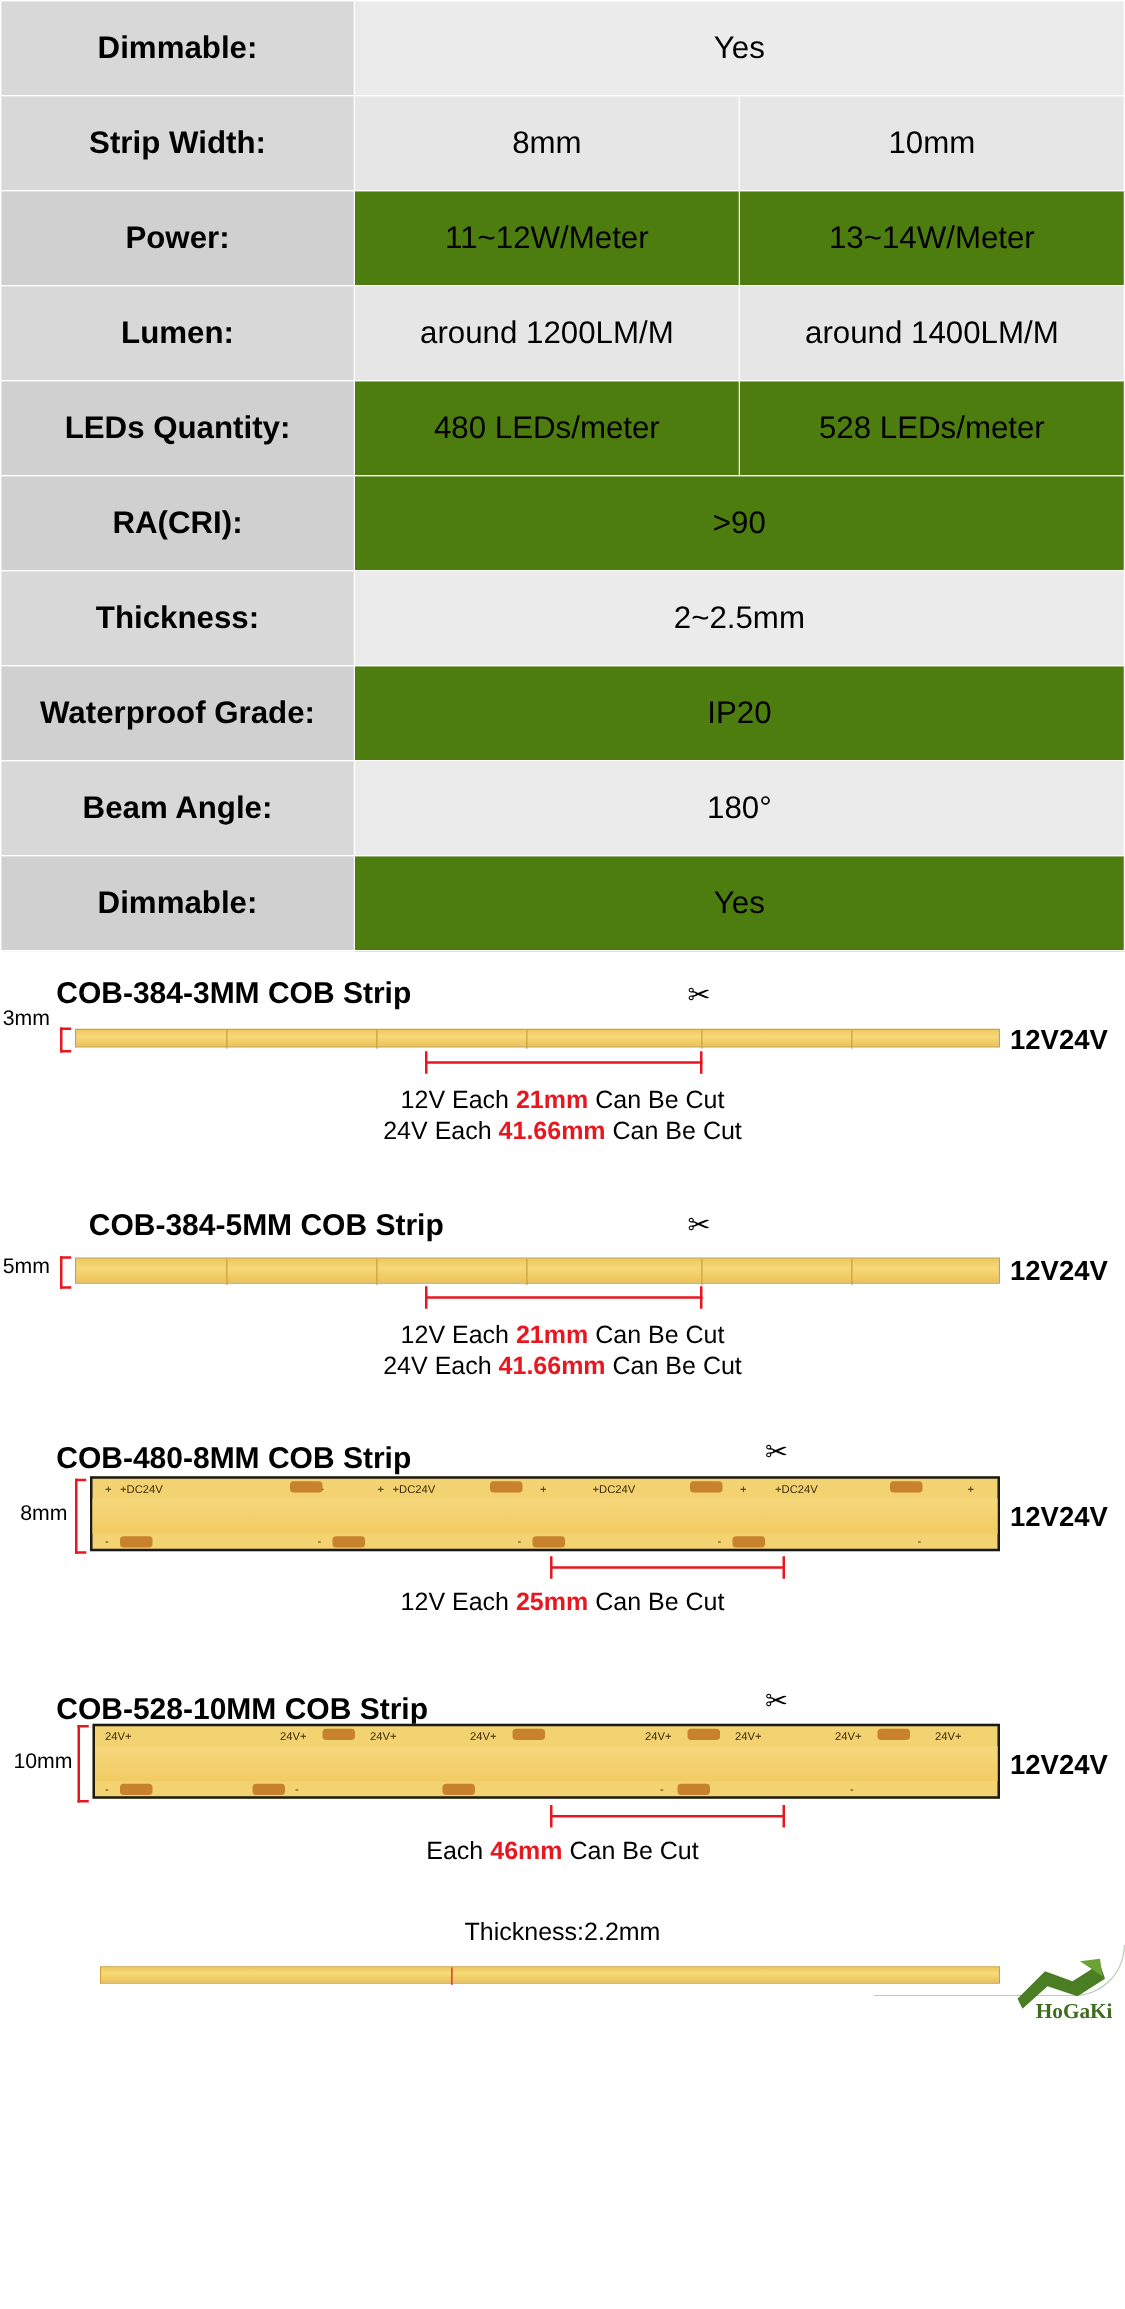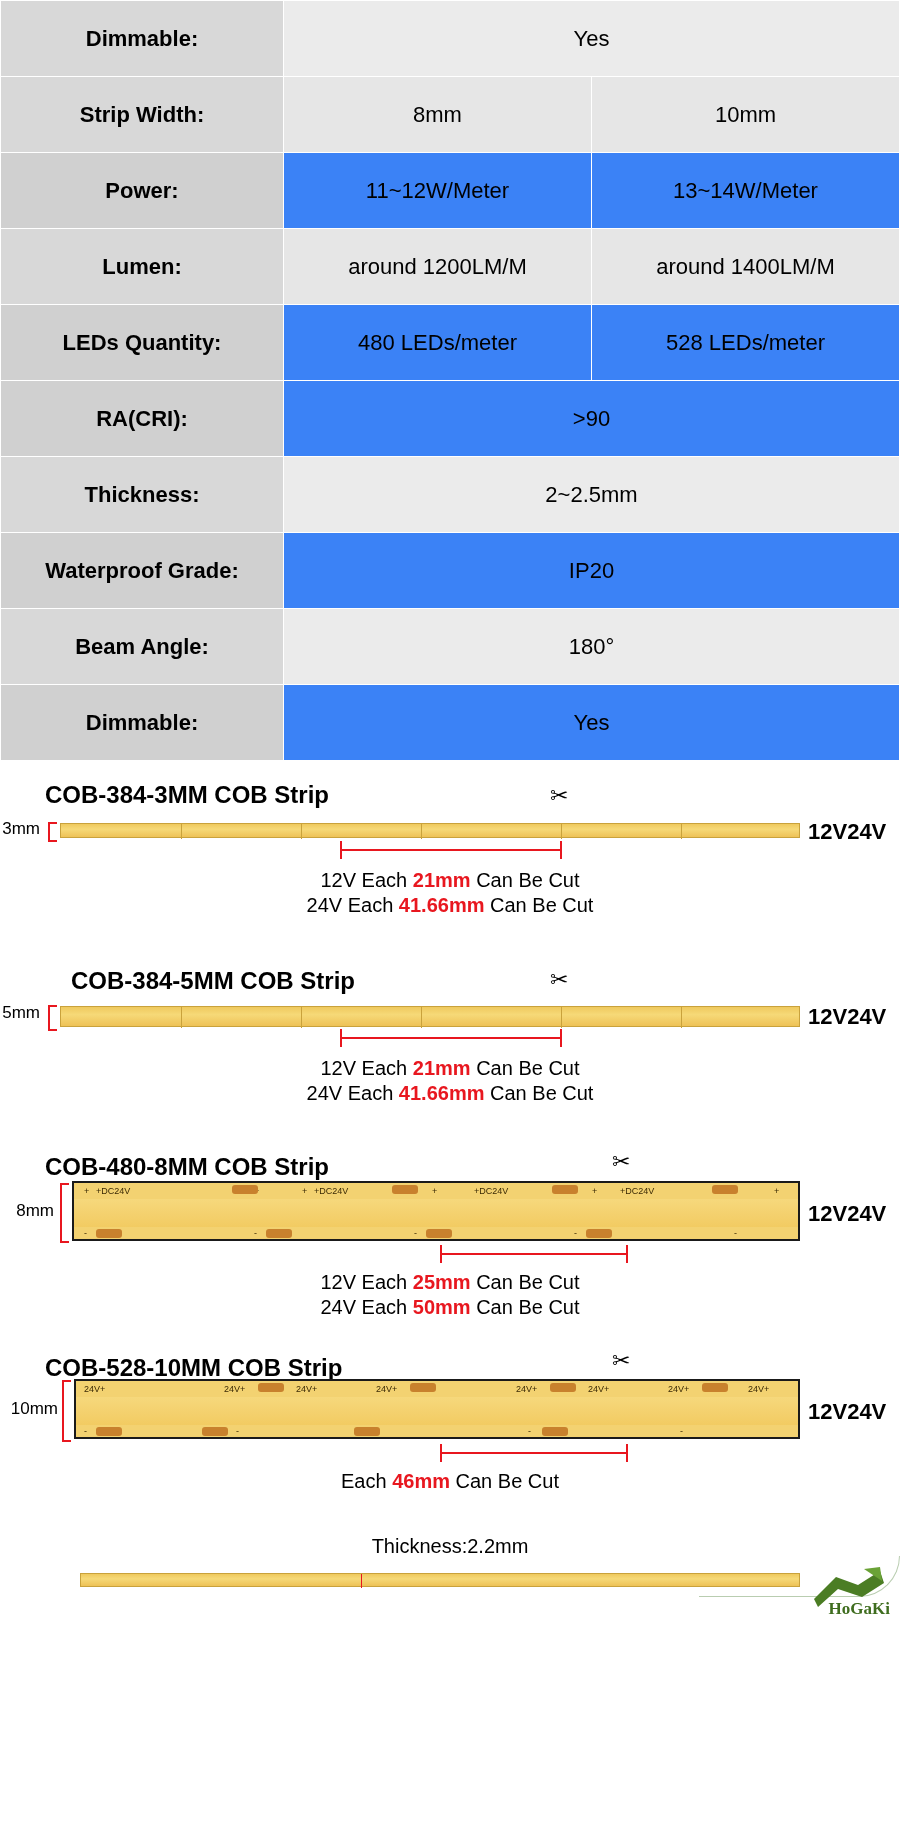--- a/index.html
+++ b/index.html
@@ -21,36 +21,36 @@
   table.spec {
     width: 900px;
     border-collapse: collapse;
     table-layout: fixed;
   }
   table.spec td {
     border: 1px solid #ffffff;
     text-align: center;
     vertical-align: middle;
     height: 73px;
-    font-size: 22px;
+    font-size: 25px;
   }
   td.label {
     width: 280px;
     font-weight: bold;
     background: #d8d8d8;
     font-size: 25px;
   }
   td.val {
     background: #e6e6e6;
   }
   td.valmid {
     background: #ebebeb;
   }
   tr.alt td.label { background: #d0d0d0; }
-  tr.alt td.val { background: #3b82f6; }
+  tr.alt td.val { background: #4d7c0f; }
   td.header-blank {
     background: #c0c0c0;
   }
   td.header-model {
     background: #e2e2e2;
     font-size: 26px;
   }
 
   
   .diagrams {
@@ -245,21 +245,21 @@
         <td class="val" colspan="2">Yes</td>
       </tr>
     </tbody>
   </table>
 
   <div class="diagrams">
 
     <div class="strip-block" style="height:180px;">
       <div class="strip-title">COB-384-3MM COB Strip</div>
 
-      <div class="dim-label" style="left:2px; top:38px; width:38px;">3mm</div>
+      <div class="dim-label" style="left:2px; top:24px; width:38px;">3mm</div>
       <div class="dimbracket" style="left:48px; top:41px; height:16px;"></div>
 
       <div class="scissors" style="left:550px; top:2px;">✂</div>
 
       <div class="strip-bar thin" style="left:60px; top:42px; width:740px; height:15px;">
         <div class="tick" style="left:120px; top:0; height:15px;"></div>
         <div class="tick" style="left:240px; top:0; height:15px;"></div>
         <div class="tick" style="left:360px; top:0; height:15px;"></div>
         <div class="tick" style="left:500px; top:0; height:15px;"></div>
         <div class="tick" style="left:620px; top:0; height:15px;"></div>
@@ -350,23 +350,20 @@
 
       <div class="volt-label" style="left:808px; top:48px;">12V24V</div>
 
       <div class="cutline" style="left:440px; top:100px; width:188px;"></div>
       <div class="cutend" style="left:440px; top:92px; height:18px;"></div>
       <div class="cutend" style="left:626px; top:92px; height:18px;"></div>
 
       <div class="cut-text" style="top:118px;">
         <span>12V Each </span><span class="red">25mm</span><span> Can Be Cut</span>
       </div>
-      <div class="cut-text" style="top:143px;">
-        <span>24V Each </span><span class="red">50mm</span><span> Can Be Cut</span>
-      </div>
     </div>
 
     <div class="strip-block" style="height:175px;">
       <div class="strip-title">COB-528-10MM COB Strip</div>
 
       <div class="dim-label" style="left:0px; top:45px; width:58px;">10mm</div>
       <div class="dimbracket" style="left:62px; top:26px; height:58px;"></div>
 
       <div class="scissors" style="left:612px; top:-6px;">✂</div>
 

